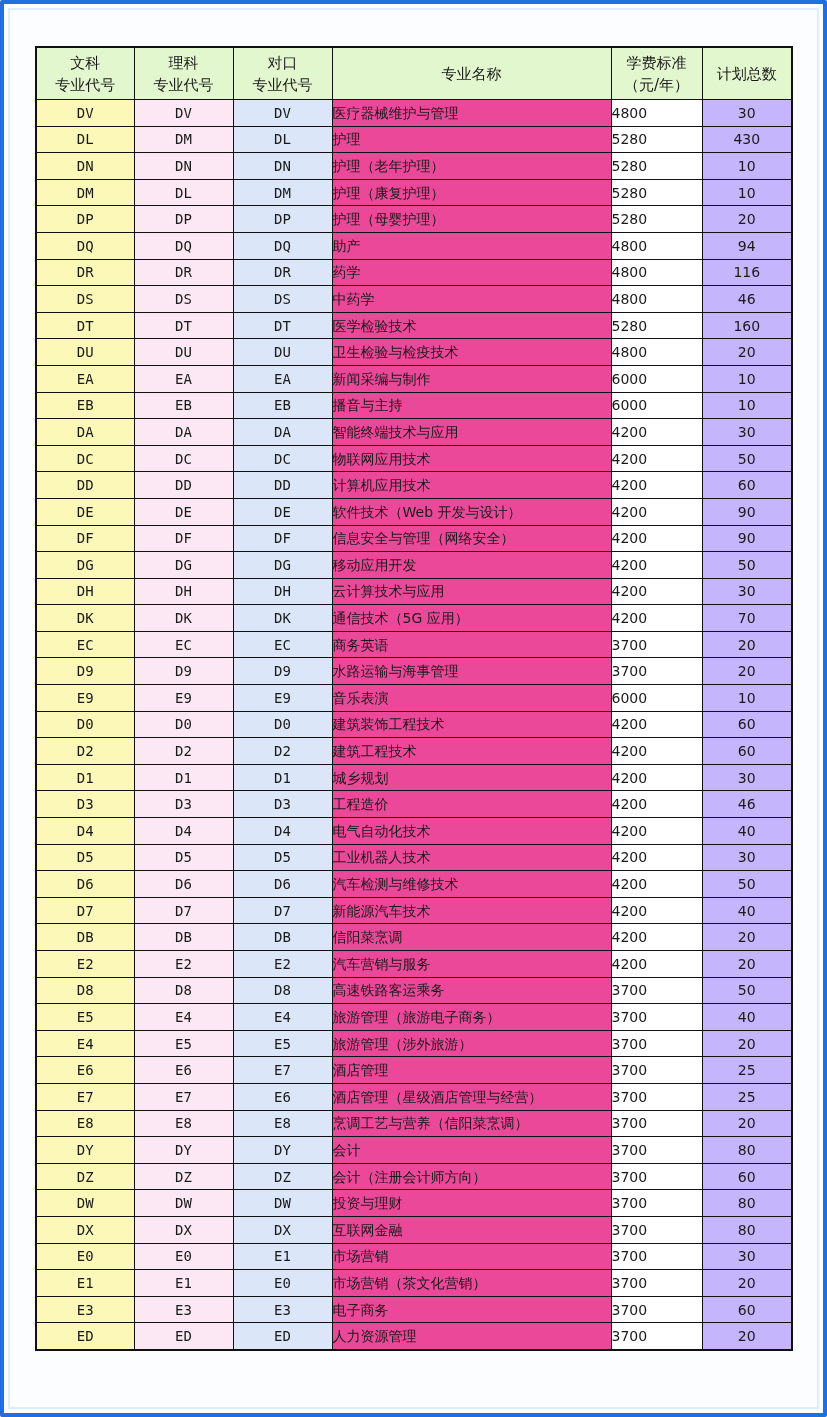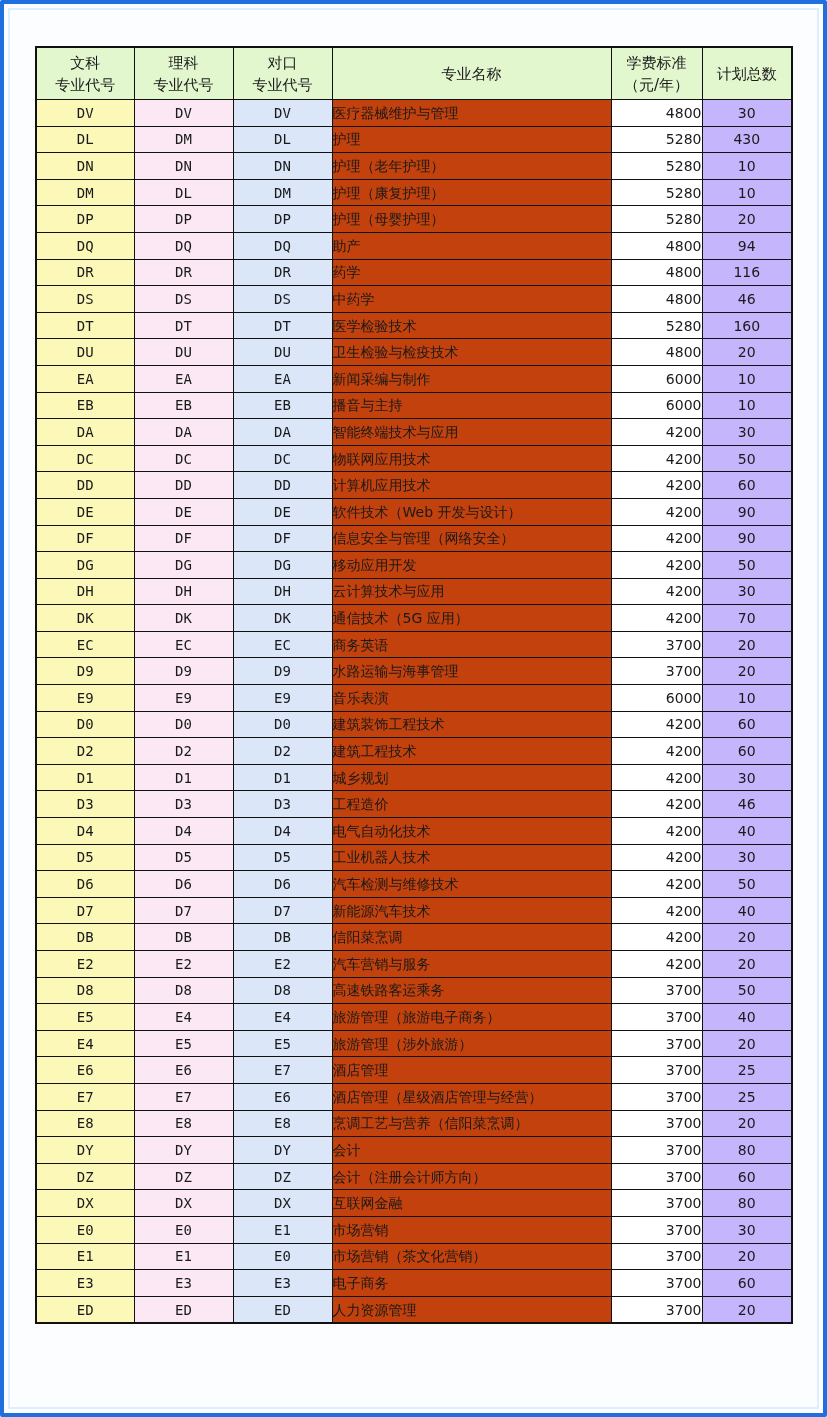--- a/index.html
+++ b/index.html
@@ -54,22 +54,22 @@
       text-align: center;
     }
     table.majors td {
       height: 25.6px;
       font-size: 14px;
       line-height: 24px;
     }
     td.c-wen { background: #fbf8b8; text-align: center; }
     td.c-li { background: #fbe8f4; text-align: center; }
     td.c-dui { background: #dbe6f8; text-align: center; }
-    td.c-name { background: #c2410c; text-align: left; padding-left: 9px; margin-left: 40px; }
-    td.c-fee { background: #ffffff; text-align: right; }
+    td.c-name { background: #ec4899; text-align: left; padding-left: 9px; margin-left: 40px; }
+    td.c-fee { background: #ffffff; text-align: left; }
     td.c-plan { background: #c4b5fd; text-align: center; }
     .code { font-family: "DejaVu Sans Mono", "Liberation Mono", monospace; font-size: 14px; }
     th .line { display: block; }
   </style>
 </head>
 <body>
 
 <div class="frame">
   <div class="inner-glow"></div>
 </div>
@@ -432,20 +432,28 @@
       </tr>
       <tr>
         <td class="c-wen code">DZ</td>
         <td class="c-li code">DZ</td>
         <td class="c-dui code">DZ</td>
         <td class="c-name">会计（注册会计师方向）</td>
         <td class="c-fee">3700</td>
         <td class="c-plan">60</td>
       </tr>
       <tr>
+        <td class="c-wen code">DW</td>
+        <td class="c-li code">DW</td>
+        <td class="c-dui code">DW</td>
+        <td class="c-name">投资与理财</td>
+        <td class="c-fee">3700</td>
+        <td class="c-plan">80</td>
+      </tr>
+      <tr>
         <td class="c-wen code">DX</td>
         <td class="c-li code">DX</td>
         <td class="c-dui code">DX</td>
         <td class="c-name">互联网金融</td>
         <td class="c-fee">3700</td>
         <td class="c-plan">80</td>
       </tr>
       <tr>
         <td class="c-wen code">E0</td>
         <td class="c-li code">E0</td>

